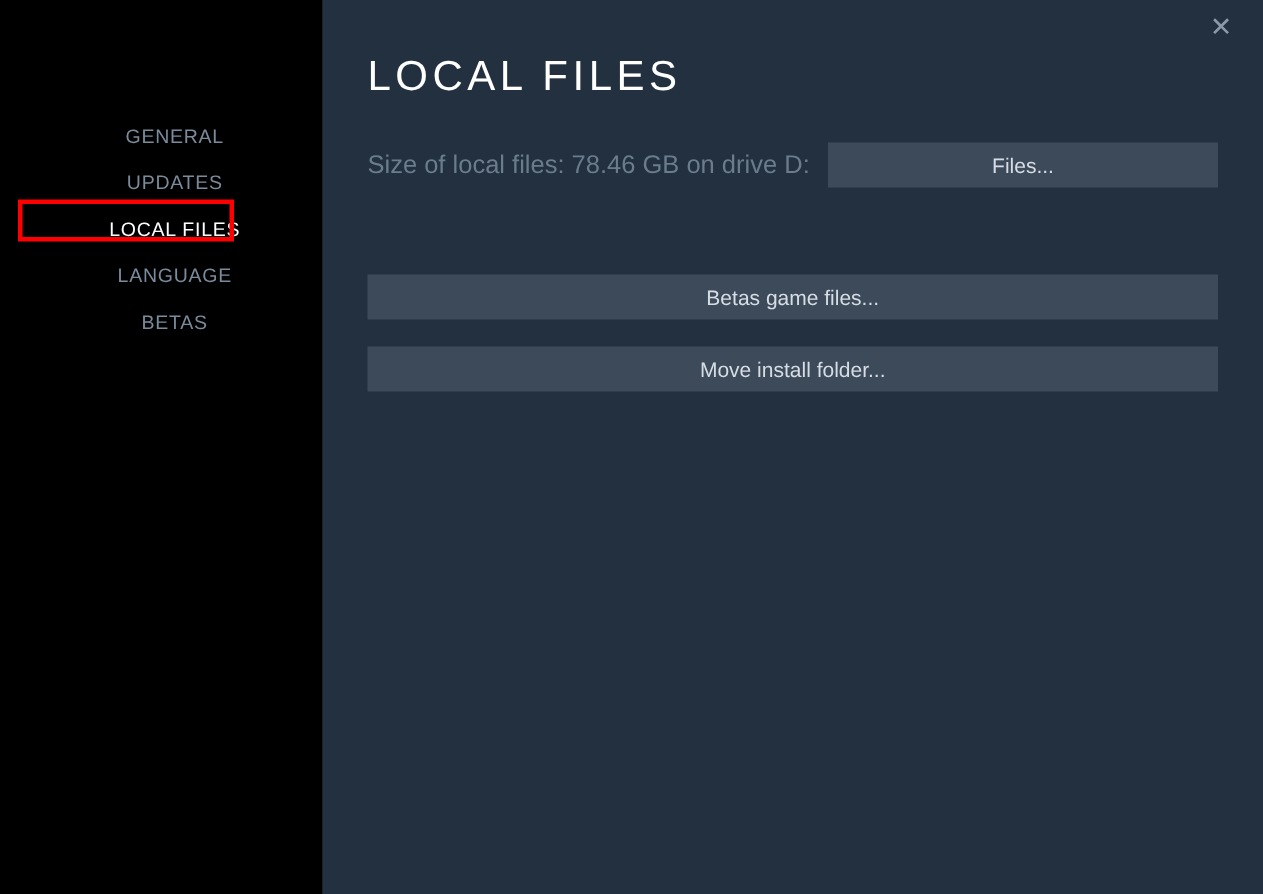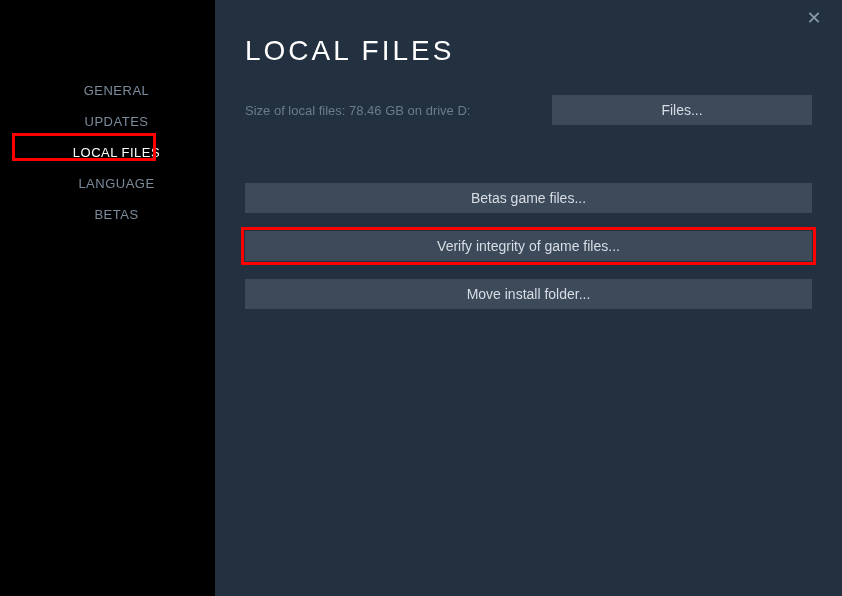--- a/index.html
+++ b/index.html
@@ -57,21 +57,21 @@
       margin-bottom: 28px;
     }
     .info-row {
       display: flex;
       align-items: center;
       justify-content: space-between;
       margin-bottom: 58px;
     }
     .info-text {
       color: #6b7c8d;
-      font-size: 13px;
+      font-size: 17px;
     }
     .btn {
       background: #3d4a5a;
       color: #d6dde5;
       border: none;
       font-size: 14px;
       cursor: pointer;
       display: flex;
       align-items: center;
       justify-content: center;
@@ -136,21 +136,17 @@
 
   <div class="info-row">
     <span class="info-text">Size of local files: 78.46 GB on drive D:</span>
     <button class="btn browse-btn">Files...</button>
   </div>
 
   <div class="btn-row">
     <button class="btn full-btn">Betas game files...</button>
   </div>
 
-  <div class="btn-row">
-    <button class="btn full-btn">Verify integrity of game files...</button>
-    <div class="verify-highlight"></div>
-  </div>
 
   <div class="btn-row">
     <button class="btn full-btn">Move install folder...</button>
   </div>
 </div>
 
 </body></html>

